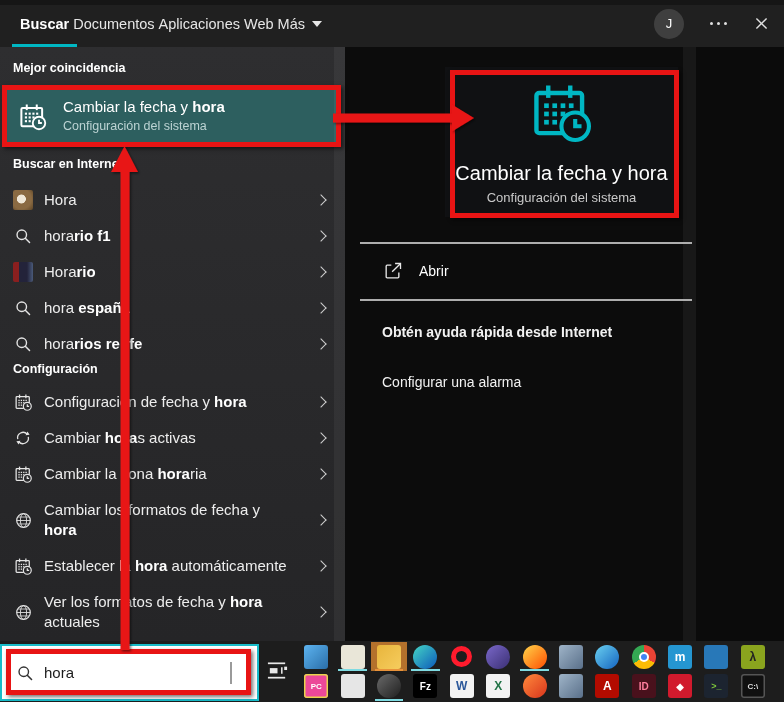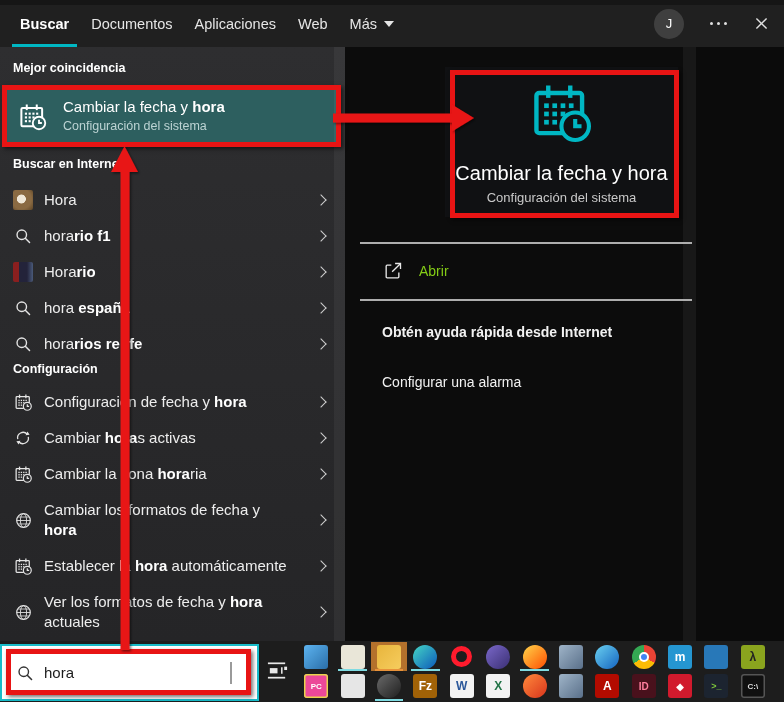--- a/index.html
+++ b/index.html
@@ -2,21 +2,21 @@
 <html><head>
 <meta charset="utf-8">
 <style>
   html,body{margin:0;padding:0;background:#000;}
   *{box-sizing:border-box;}
   .screen{position:relative;width:784px;height:702px;overflow:hidden;
     font-family:"Liberation Sans","DejaVu Sans",sans-serif;background:#0b0b0b;color:#eee;}
 
   
   .topbar{position:absolute;left:0;top:0;width:784px;height:47px;background:linear-gradient(180deg,#161616 0 5px,#202020 5px 100%);z-index:2;}
-  .tabs{position:absolute;left:18px;top:0;height:47px;display:flex;align-items:center;column-gap:18px;}
+  .tabs{position:absolute;left:18px;top:0;height:47px;display:flex;align-items:center;}
   .tab{position:relative;height:47px;display:flex;align-items:center;padding:0 2px;font-size:14.5px;color:#e6e6e6;cursor:default;}
   .tab.active{font-weight:700;color:#fff;}
   .tab.active::after{content:"";position:absolute;left:-6px;right:-6px;bottom:0;height:3.5px;background:#00b7c3;}
   .caret{width:0;height:0;border-left:5px solid transparent;border-right:5px solid transparent;border-top:6px solid #e6e6e6;margin-left:7px;}
   .top-right{position:absolute;right:14px;top:0;height:47px;display:flex;align-items:center;gap:26px;}
   .avatar{width:30px;height:30px;border-radius:50%;background:#3f3f3f;display:flex;align-items:center;justify-content:center;font-size:13px;color:#fff;}
   .dots{display:flex;gap:4px;}
   .dots i{width:3px;height:3px;border-radius:50%;background:#e0e0e0;}
 
   
@@ -47,21 +47,21 @@
   .thumb-watch{background:radial-gradient(circle at 42% 45%,#f0e8d8 0 26%,#8a6a42 30% 62%,#5c4426 100%);}
   .thumb-poster{background:linear-gradient(90deg,#8a1f1f 0 30%,#23233a 30% 70%,#4a5a7a 100%);}
 
   .right{position:relative;flex:1;height:594px;background:#0c0c0c;}
   .right::after{content:"";position:absolute;right:0;top:0;bottom:0;width:13px;background:#181818;}
   .preview-card{position:absolute;left:100px;top:20px;width:233px;height:150px;background:#101113;display:flex;flex-direction:column;align-items:center;justify-content:center;}
   .pv-title{font-size:20px;color:#fff;margin-top:12px;}
   .pv-sub{font-size:13px;color:#c9c9c9;margin-top:5px;}
   .divider{position:absolute;left:15px;right:4px;height:2px;background:#aeaeae;z-index:1;}
   .open-row{position:absolute;left:38px;top:212px;height:24px;display:flex;align-items:center;cursor:default;}
-  .open-row .lbl{margin-left:16px;font-size:14px;color:#84cc16;}
+  .open-row .lbl{margin-left:16px;font-size:14px;color:#ffffff;}
   .rp-link{position:absolute;left:37px;font-size:14px;color:#f2f2f2;cursor:default;}
   .rp-link.bold{font-weight:700;}
 
   
   .taskbar{position:absolute;left:0;top:641px;width:784px;height:61px;background:#1d1d1d;z-index:2;}
   .taskview{position:absolute;left:266px;top:18px;}
   .tb-rows{position:absolute;left:298px;top:1px;}
   .tb-row{display:flex;height:29px;}
   .tb-row.r2{height:30px;}
   .cell{position:relative;width:36.4px;height:100%;display:flex;align-items:center;justify-content:center;}
@@ -412,21 +412,21 @@
             <span class="tb-ico" style="background:#ec4899;box-shadow:inset 0 0 0 1.5px #e8d44d;color:#ffffff;font-size:8px;">PC</span>
           </div>
           <div class="cell">
             <span class="tb-ico" style="background:#e6e6e6;font-size:12px;"></span>
           </div>
           <div class="cell">
             <span class="tb-ico circle" style="background:linear-gradient(135deg,#6a6a6a,#1f1f1f);font-size:12px;"></span>
             <span class="ul" style="background:#7fdbe2"></span>
           </div>
           <div class="cell">
-            <span class="tb-ico" style="background:#a16207;color:#ffffff;font-size:12px;">Fz</span>
+            <span class="tb-ico" style="background:#000000;color:#ffffff;font-size:10px;">Fz</span>
           </div>
           <div class="cell">
             <span class="tb-ico" style="background:#f2f2f2;color:#2b579a;font-size:12px;">W</span>
           </div>
           <div class="cell">
             <span class="tb-ico" style="background:#f2f2f2;color:#217346;font-size:12px;">X</span>
           </div>
           <div class="cell">
             <span class="tb-ico circle" style="background:linear-gradient(135deg,#ff8a3c,#d8341c);font-size:12px;"></span>
           </div>

